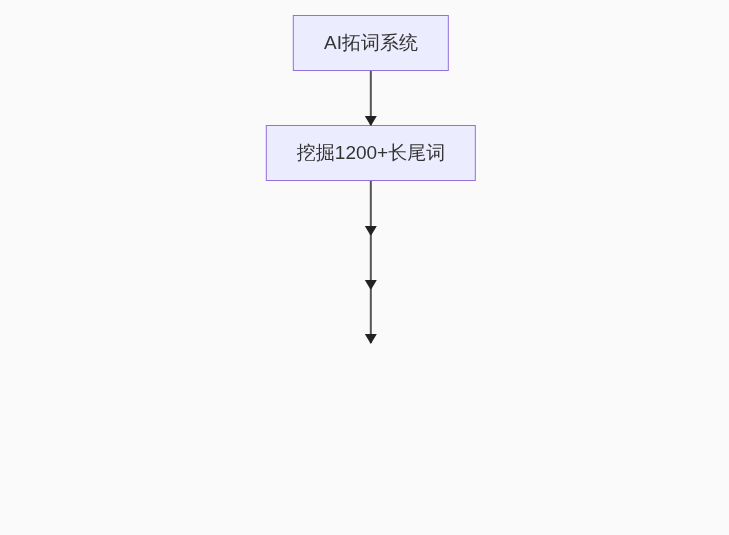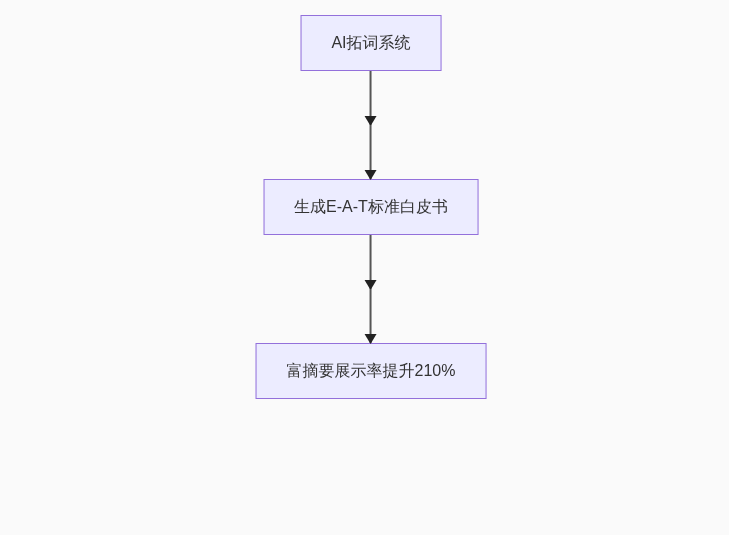--- a/index.html
+++ b/index.html
@@ -30,21 +30,21 @@
   .node {
     box-sizing: border-box;
     min-height: 56px;
     padding: 0 30px;
     display: flex;
     align-items: center;
     justify-content: center;
     background: #ECECFF;
     border: 1.5px solid #9370DB;
     color: #333333;
-    font-size: 16px;
+    font-size: 19px;
     white-space: nowrap;
     text-align: left;
   }
   .arrow {
     position: relative;
     width: 2px;
     height: 54px;
     background: #555555;
   }
   .arrow::after {
@@ -65,30 +65,27 @@
 
 <div class="canvas">
   <div class="flow">
 
     <div class="node">
       <span>AI拓词系统</span>
     </div>
 
     <div class="arrow"></div>
 
-
-    <div class="arrow"></div>
-
     <div class="node">
-      <span>生成E-A-T标准白皮书</span>
+      <span>挖掘1200+长尾词</span>
     </div>
 
     <div class="arrow"></div>
 
 
     <div class="arrow"></div>
 
-    <div class="node">
-      <span>富摘要展示率提升210%</span>
-    </div>
+
+    <div class="arrow"></div>
+
 
   </div>
 </div>
 
 </body></html>

